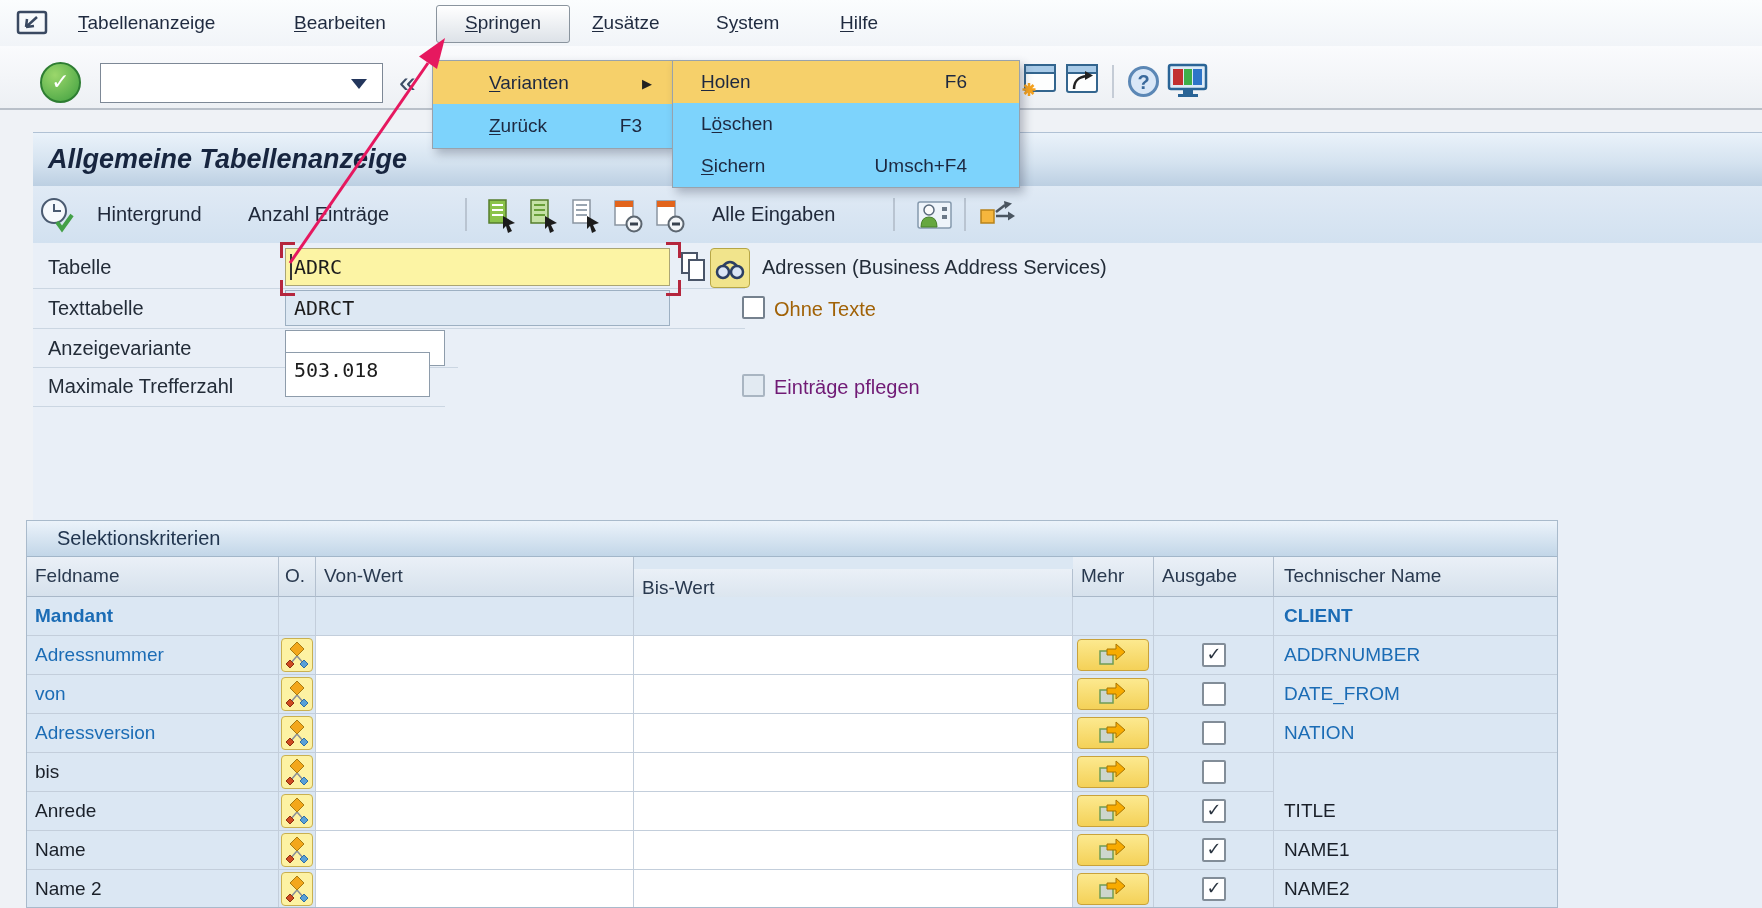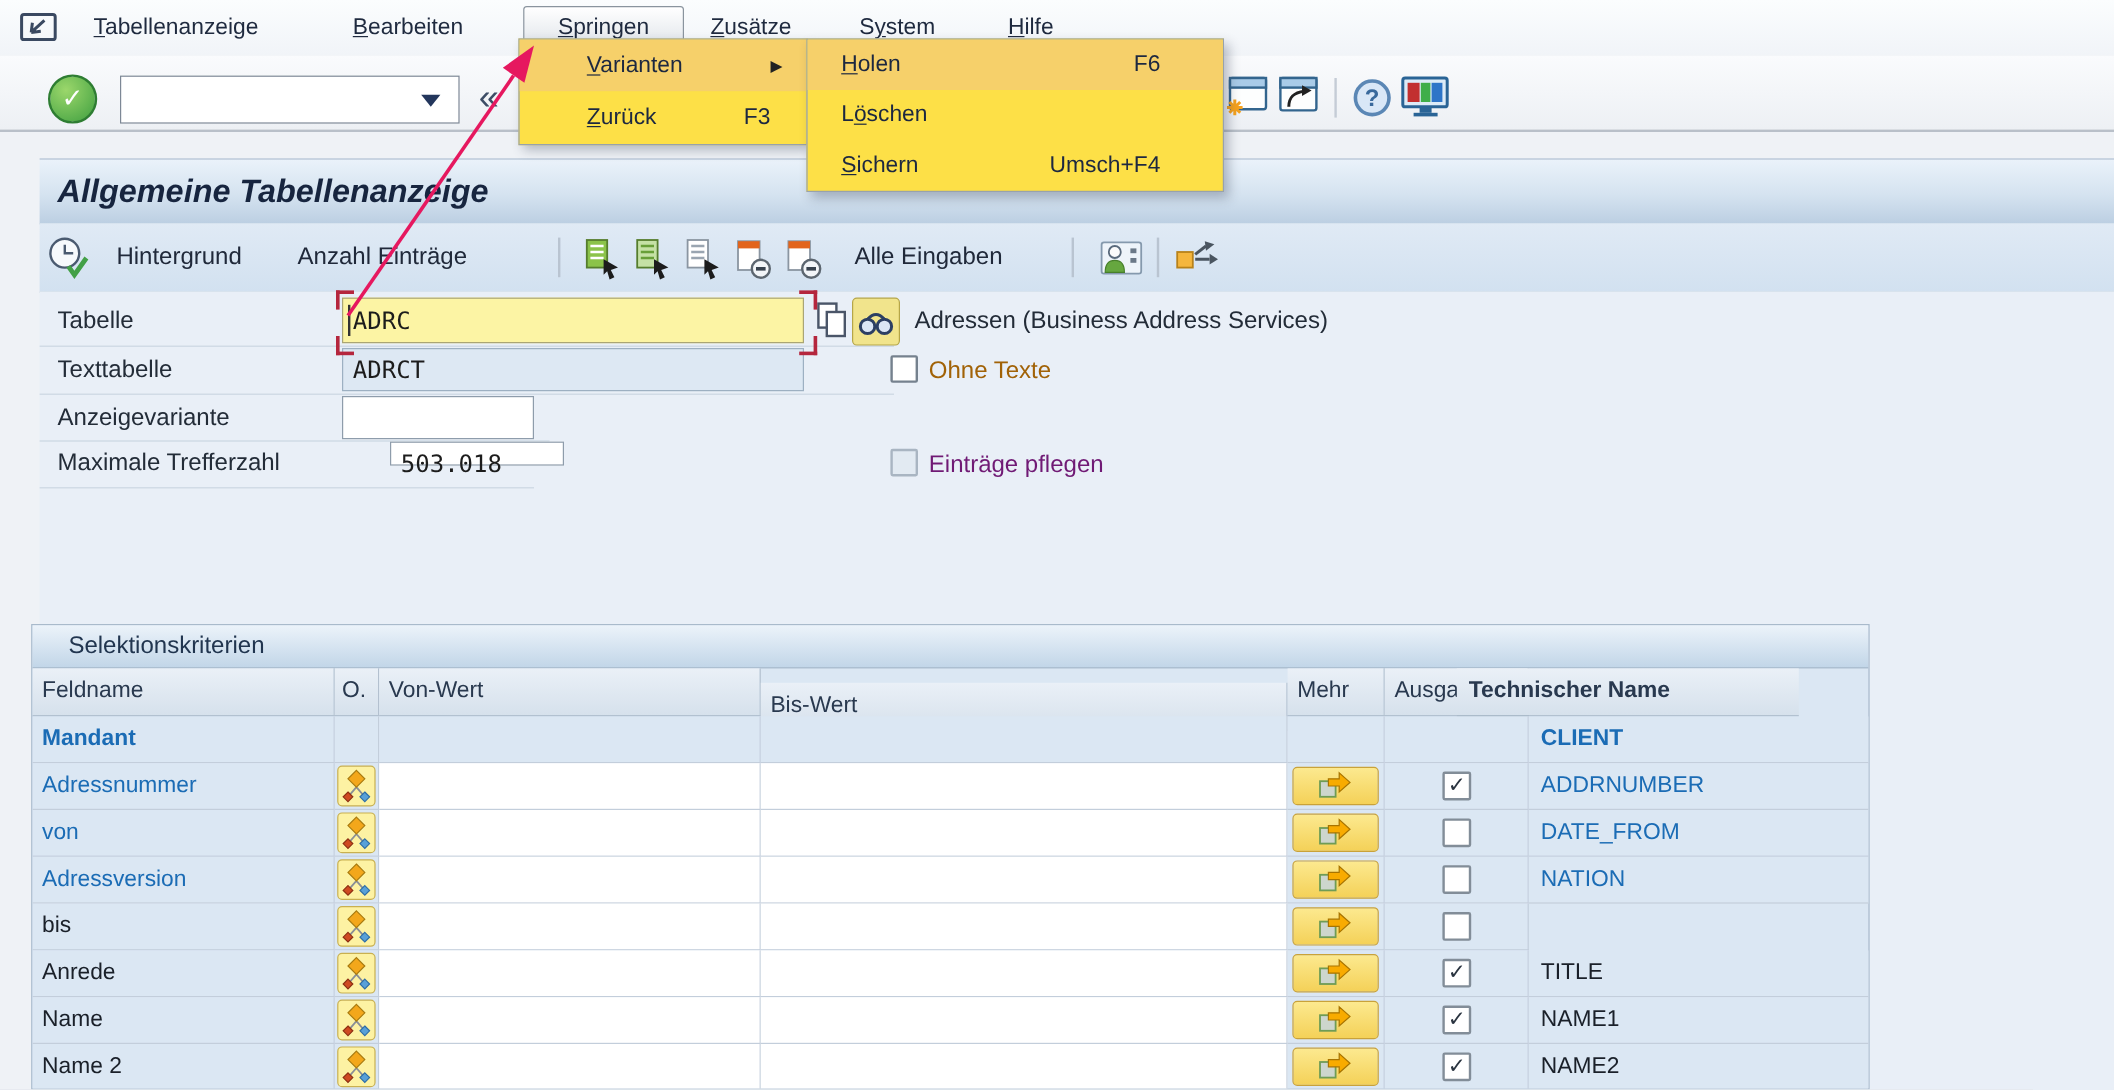--- a/index.html
+++ b/index.html
@@ -22,21 +22,21 @@
   #cmdfield{left:100px;top:63px;width:283px;height:40px;background:#fff;border:1px solid #7d8896;z-index:11;
     font-family:"DejaVu Sans Mono",monospace;font-size:19px;line-height:38px;padding:0 8px;box-sizing:border-box;}
   #cmd-caret{left:351px;top:79px;width:0;height:0;border:8px solid transparent;border-top:10px solid #23365c;z-index:12;}
   #collapse{left:399px;top:62px;font-size:30px;color:#3d4d66;z-index:11;line-height:40px;}
   .tb-sep{width:2px;background:#c5ccd6;z-index:11;}
   .tbicon{z-index:11;}
   #help-btn{left:1128px;top:66px;width:31px;height:31px;border-radius:50%;background:#d9e7f7;border:3px solid #5b87b5;
     color:#39699c;font-weight:bold;font-size:20px;text-align:center;line-height:27px;box-sizing:border-box;z-index:11;}
 
   
-  .panel{position:absolute;top:32px;background:#fde047;border:1px solid #98a2ac;box-shadow:4px 5px 9px rgba(50,60,80,.32);z-index:40;}
+  .panel{position:absolute;top:60px;background:#7dd3fc;border:1px solid #98a2ac;box-shadow:4px 5px 9px rgba(50,60,80,.32);z-index:40;}
   #p1{left:432px;width:239px;height:87px;}
   #p2{left:672px;width:346px;height:126px;}
   .pitem{position:absolute;left:0;right:0;font-size:19px;color:#1d2840;}
   .hl{background:#f6d06a;}
   .ptext{position:absolute;left:56px;top:50%;transform:translateY(-50%);}
   #p2 .ptext{left:28px;}
   .pshort{position:absolute;right:30px;top:50%;transform:translateY(-50%);}
   #p2 .pshort{right:52px;}
   .subarrow{position:absolute;right:20px;top:50%;transform:translateY(-50%);font-size:13px;color:#222;}
 
@@ -54,21 +54,21 @@
 
   
   .flabel{z-index:5;font-size:20px;color:#232c38;line-height:26px;}
   .frule{height:1px;background:#cbd6e2;z-index:4;}
   .field{z-index:5;box-sizing:border-box;font-family:"DejaVu Sans Mono",monospace;font-size:20px;color:#1c1c1c;line-height:34px;padding-left:8px;}
   #tabelle-field{left:285px;top:248px;width:385px;height:38px;background:#fcf4a4;border:1px solid #aaa575;line-height:36px;}
   #caret{left:290px;top:254px;width:2px;height:26px;background:#333;z-index:6;}
   .brk{position:absolute;width:12px;height:13px;z-index:7;}
   #texttabelle-field{left:285px;top:290px;width:385px;height:36px;background:#dde8f3;border:1px solid #9db0c2;}
   #anzvar-field{left:285px;top:330px;width:160px;height:36px;background:#fff;border:1px solid #8e9cab;}
-  #max-field{left:285px;top:368px;width:145px;height:20px;background:#fff;border:1px solid #8e9cab;margin-left:40px;}
+  #max-field{left:285px;top:352px;width:145px;height:45px;background:#fff;border:1px solid #8e9cab;}
   .cb{position:absolute;width:23px;height:23px;background:#fff;border:2px solid #75818e;border-radius:2px;box-sizing:border-box;
     text-align:center;line-height:17px;font-size:17px;font-weight:bold;color:#2a3440;z-index:5;}
   .cb.dis{background:#e2eaf2;border-color:#a9b5c2;}
   .cblabel{z-index:5;font-size:20px;color:#a16207;line-height:24px;}
   .cblabel.dis{color:#701a75;}
   #desc-text{left:762px;top:256px;font-size:20px;color:#232c38;z-index:5;}
   #mc-btn{left:710px;top:248px;width:38px;height:38px;background:#f1e48c;border:1px solid #b6a647;border-radius:4px;z-index:5;
     display:flex;align-items:center;justify-content:center;}
   #copy-btn{left:679px;top:251px;z-index:5;}
 
@@ -256,21 +256,21 @@
     <div id="sel-band">
       <span>Selektionskriterien</span>
     </div>
     <div id="sel-head">
       <div class="hcell" style="left:0;width:252px;">Feldname</div>
       <div class="hcell" style="left:252px;width:37px;padding-left:6px;">O.</div>
       <div class="hcell" style="left:289px;width:318px;">Von-Wert</div>
       <div class="hcell" style="left:607px;width:439px;margin-top:12px;">Bis-Wert</div>
       <div class="hcell" style="left:1046px;width:81px;">Mehr</div>
       <div class="hcell" style="left:1127px;width:120px;">Ausgabe</div>
-      <div class="hcell" style="left:1187px;width:285px;border-right:none;padding-left:10px;font-weight:bold;">Technischer Name</div>
+      <div class="hcell" style="left:1247px;width:285px;border-right:none;padding-left:10px;">Technischer Name</div>
     </div>
 
     <div class="sel-row" style="top:76px;font-weight:bold;">
       <div class="cell c-feld bgblue keytxt"><span>Mandant</span></div>
       <div class="cell c-o bgblue"></div>
       <div class="cell c-von bgblue"></div>
       <div class="cell c-bis bgblue"></div>
       <div class="cell c-mehr bgblue"></div>
       <div class="cell c-aus bgblue"></div>
       <div class="cell c-tech bgblue keytxt"><span>CLIENT</span></div>

